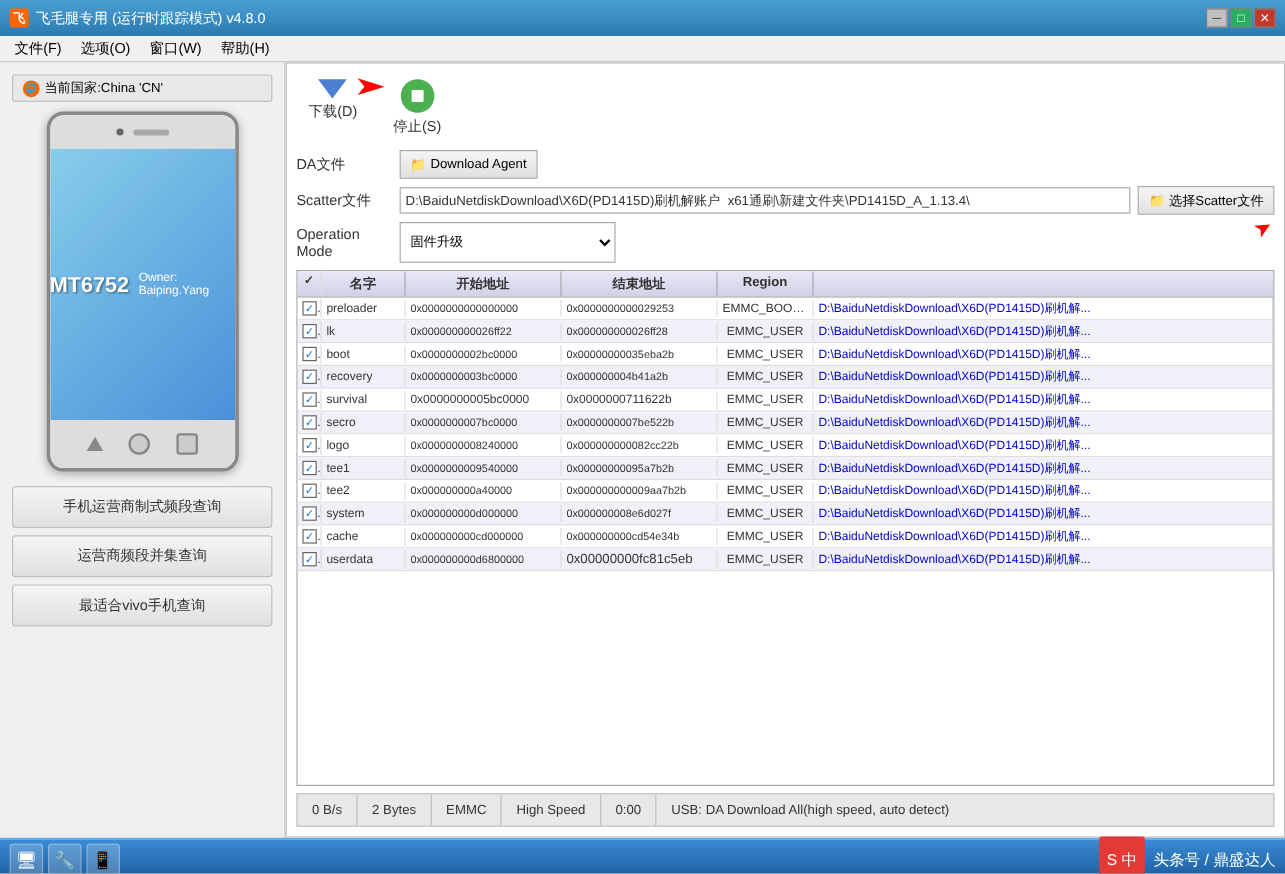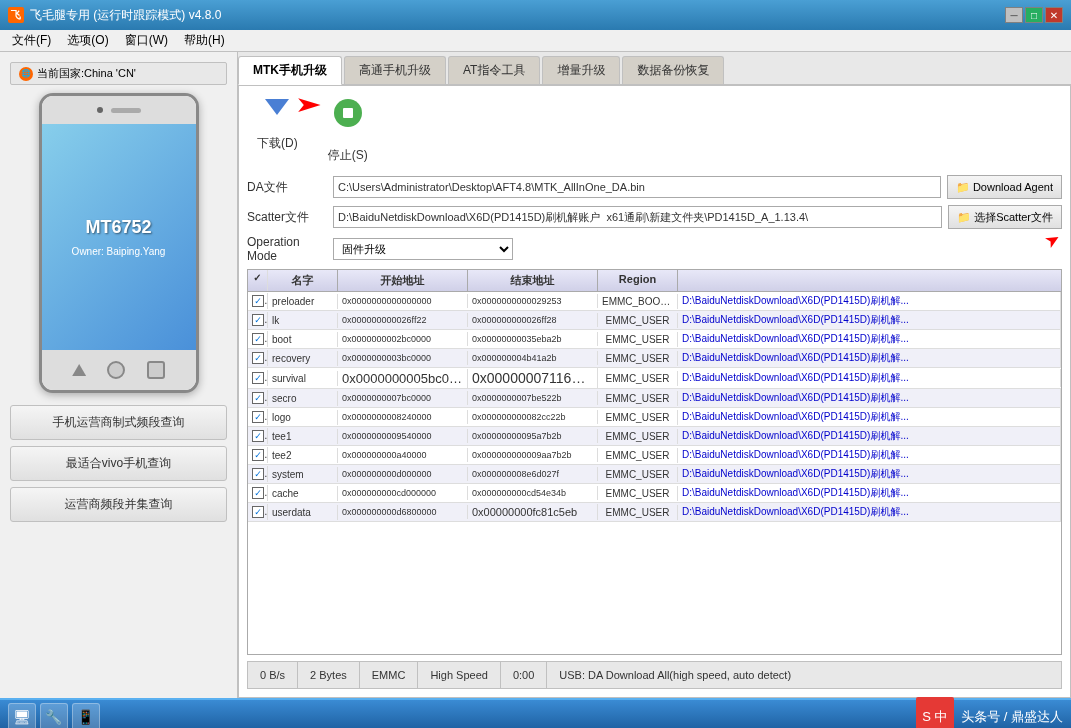--- a/index.html
+++ b/index.html
@@ -87,21 +87,21 @@
       justify-content: center;
       gap: 8px;
     }
     .phone-speaker { width: 30px; height: 5px; background: #aaa; border-radius: 3px; }
     .phone-camera { width: 6px; height: 6px; background: #666; border-radius: 50%; }
     .phone-screen {
       width: 100%;
       flex: 1;
       background: linear-gradient(135deg, #87ceeb 0%, #4a90d9 100%);
       display: flex;
-      flex-direction: column;
+      flex-direction: row;
       align-items: center;
       justify-content: center;
       gap: 8px;
     }
     .phone-model { color: white; font-size: 18px; font-weight: bold; text-shadow: 1px 1px 2px rgba(0,0,0,0.5); }
     .phone-owner { color: white; font-size: 10px; }
     .phone-bottom-bar {
       width: 100%;
       height: 40px;
       background: #ddd;
@@ -177,21 +177,21 @@
     .download-section {
       display: flex;
       gap: 30px;
       padding: 5px 10px;
       justify-content: flex-start;
     }
     .download-btn-area {
       display: flex;
       flex-direction: column;
       align-items: center;
-      gap: 20px;
+      gap: 3px;
       position: relative;
     }
     .down-arrow {
       width: 0;
       height: 0;
       border-left: 12px solid transparent;
       border-right: 12px solid transparent;
       border-top: 16px solid #4a7fd4;
     }
     .btn-label { font-size: 12px; color: #333; }
@@ -234,21 +234,21 @@
       border: 1px solid #aaa;
       font-size: 11px;
       cursor: pointer;
       white-space: nowrap;
       display: flex;
       align-items: center;
       gap: 3px;
     }
     .form-select {
       width: 180px;
-      height: 22px;
+      height: 34px;
       border: 1px solid #aaa;
       background: white;
       font-size: 11px;
       padding: 2px 4px;
     }
     
     
     .data-table {
       flex: 1;
       border: 1px solid #aaa;
@@ -372,34 +372,27 @@
       </div>
       <div class="phone-bottom-bar">
         <div class="phone-btn tri"></div>
         <div class="phone-btn"></div>
         <div class="phone-btn rect"></div>
       </div>
     </div>
 
     <div class="left-buttons">
       <button class="left-btn">手机运营商制式频段查询</button>
+      <button class="left-btn">运营商频段并集查询</button>
       <button class="left-btn">最适合vivo手机查询</button>
-      <button class="left-btn">运营商频段并集查询</button>
     </div>
   </div>
 
   <div class="right-panel">
 
-    <div class="tab-bar">
-      <div class="tab active">MTK手机升级</div>
-      <div class="tab">高通手机升级</div>
-      <div class="tab">AT指令工具</div>
-      <div class="tab">增量升级</div>
-      <div class="tab">数据备份恢复</div>
-    </div>
 
     <div class="content-area">
 
       <div style="position:relative;">
         <div class="download-section">
           <div class="download-btn-area">
             <div class="down-arrow"></div>
             <span class="btn-label" style="cursor:pointer;">下载(D)</span>
           </div>
           <div class="download-btn-area">
@@ -408,21 +401,20 @@
             </div>
             <span class="btn-label" style="cursor:pointer;">停止(S)</span>
           </div>
         </div>
 
         <div style="position:absolute; left:52px; top:-2px; color:red; font-size:22px; transform:scaleX(1.5); pointer-events:none;">➤</div>
       </div>
 
       <div class="form-row">
         <span class="form-label">DA文件</span>
-        <input class="form-input" type="text" style="flex: 1 1 0%;" value="C:\Users\Administrator\Desktop\AFT4.8\MTK_AllInOne_DA.bin">
         <button class="form-btn">
           <span>📁</span>
           <span>Download Agent</span>
         </button>
       </div>
 
       <div class="form-row" style="position:relative;">
         <span class="form-label">Scatter文件</span>
         <input class="form-input" type="text" style="flex: 1 1 0%;" value="D:\BaiduNetdiskDownload\X6D(PD1415D)刷机解账户  x61通刷\新建文件夹\PD1415D_A_1.13.4\">
         <button class="form-btn">
@@ -478,22 +470,22 @@
     <div class="td check"><div class="checkbox">✓</div></div>
     <div class="td col-name">recovery</div>
     <div class="td col-start" style="font-size:9px;">0x0000000003bc0000</div>
     <div class="td col-end" style="font-size:9px;">0x000000004b41a2b</div>
     <div class="td col-region">EMMC_USER</div>
     <div class="td col-location">D:\BaiduNetdiskDownload\X6D(PD1415D)刷机解...</div>
   </div>
             <div class="table-row">
     <div class="td check"><div class="checkbox">✓</div></div>
     <div class="td col-name">survival</div>
-    <div class="td col-start" style="font-size:13px;">0x0000000005bc0000</div>
-    <div class="td col-end" style="font-size:14px;">0x0000000711622b</div>
+    <div class="td col-start" style="font-size:10px;">0x0000000005bc0000</div>
+    <div class="td col-end" style="font-size:10px;">0x0000000711622b</div>
     <div class="td col-region">EMMC_USER</div>
     <div class="td col-location">D:\BaiduNetdiskDownload\X6D(PD1415D)刷机解...</div>
   </div>
             <div class="table-row">
     <div class="td check"><div class="checkbox">✓</div></div>
     <div class="td col-name">secro</div>
     <div class="td col-start" style="font-size:9px;">0x0000000007bc0000</div>
     <div class="td col-end" style="font-size:9px;">0x0000000007be522b</div>
     <div class="td col-region">EMMC_USER</div>
     <div class="td col-location">D:\BaiduNetdiskDownload\X6D(PD1415D)刷机解...</div>

